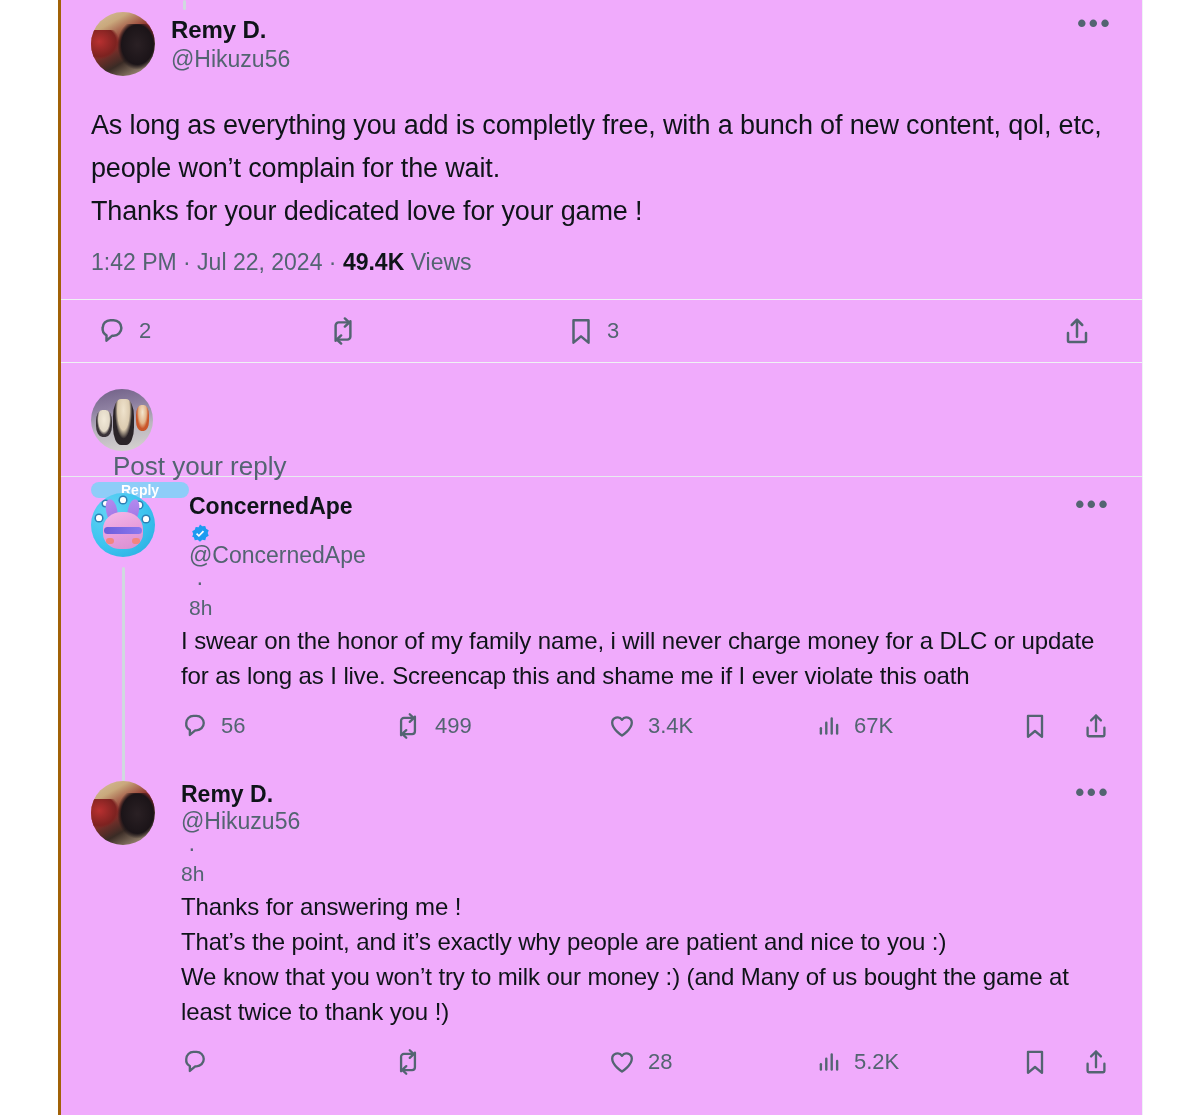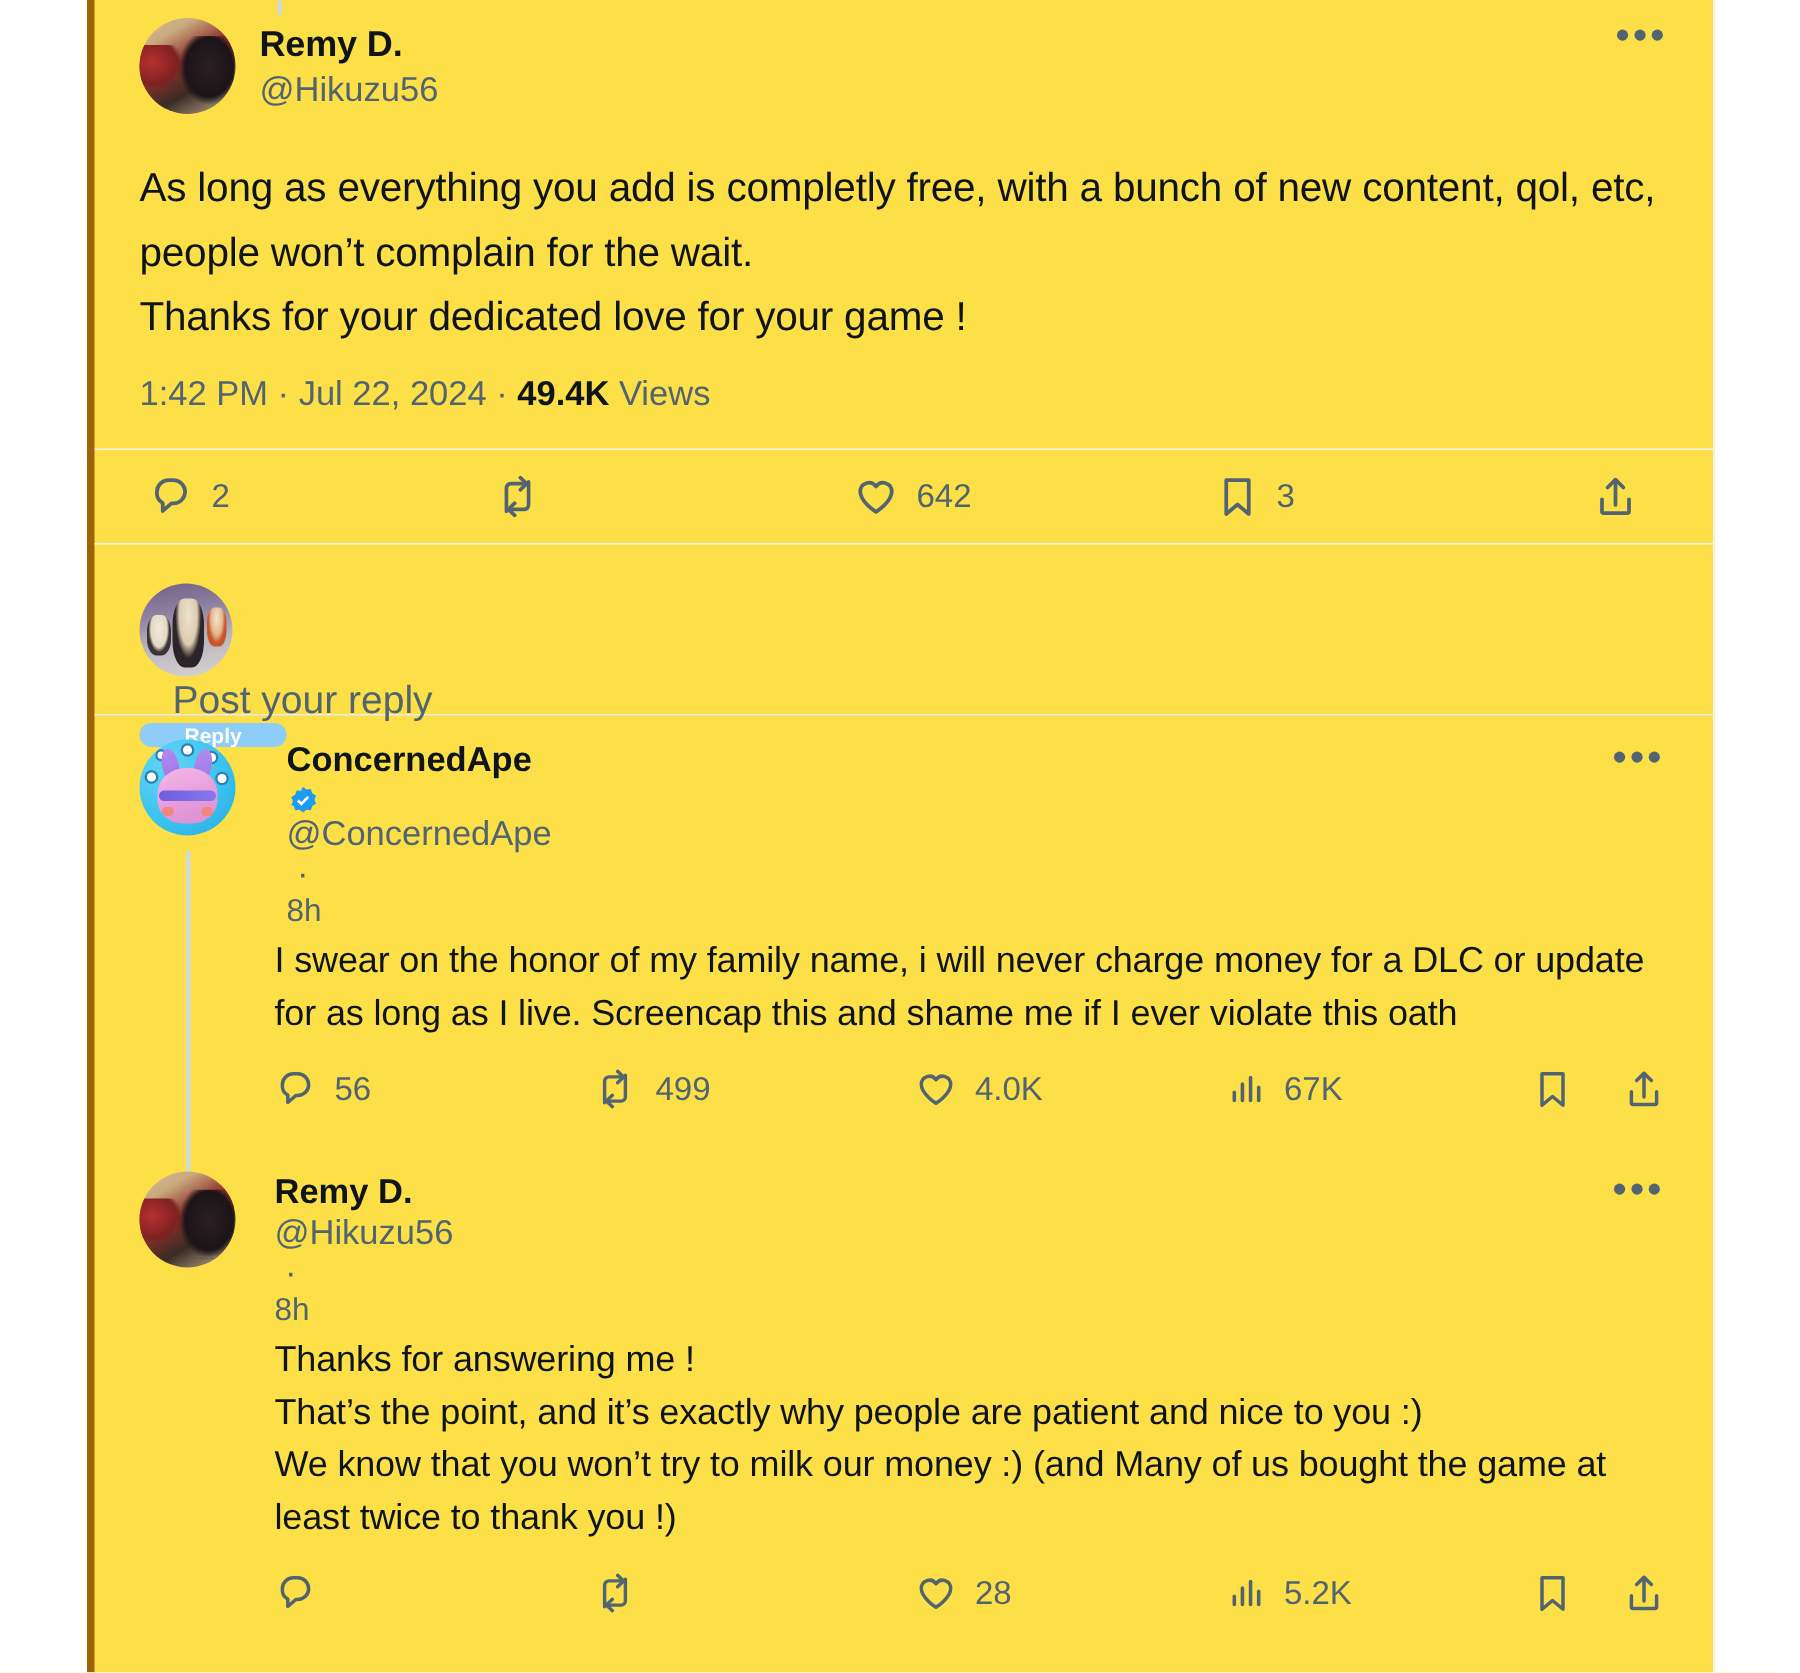--- a/index.html
+++ b/index.html
@@ -8,23 +8,23 @@
     background: #ffffff;
     font-family: "Liberation Sans", sans-serif;
     -webkit-font-smoothing: antialiased;
   }
   .page { position: relative; width: 1200px; height: 1115px; background:#fff; overflow:hidden; }
 
   
   .column {
     position: absolute; left: 58px; top: 0;
     width: 1085px; height: 1115px;
-    border-left: 5px solid #a16207;
+    border-left: 3px solid #a16207;
     border-right: 1px solid #eff3f4;
-    background: #fde047;
+    background: #f0abfc;
   }
 
   .divider { height: 1px; background: #eff3f4; width: 100%; }
   .divider.thick { height: 1px; background: #e8ecef; }
 
   
   .main-tweet { padding: 0 30px 0 30px; }
 
   .mt-head { display: flex; align-items: flex-start; padding-top: 12px; position: relative; }
   .avatar {
@@ -248,28 +248,20 @@
             <svg width="32" height="30" viewBox="0 0 26 24">
               <path class="ic" d="M7 20V7.5A2.5 2.5 0 0 1 9.5 5H18" stroke-linecap="round" stroke-linejoin="round"></path>
               <path class="ic" d="M14.5 1.8 18 5.1l-3.5 3.3" stroke-linecap="round" stroke-linejoin="round"></path>
               <path class="ic" d="M19 4v12.5a2.5 2.5 0 0 1-2.5 2.5H8" stroke-linecap="round" stroke-linejoin="round"></path>
               <path class="ic" d="M11.5 22.2 8 18.9l3.5-3.3" stroke-linecap="round" stroke-linejoin="round"></path>
             </svg>
           </span>
           <span class="cnt"></span>
         </div>
 
-        <div class="act am-3">
-          <span>
-            <svg width="30" height="30" viewBox="0 0 24 24">
-                <path class="ic" d="M12 20.2S3.6 14.9 3.6 9.3a4.6 4.6 0 0 1 8.4-2.6 4.6 4.6 0 0 1 8.4 2.6c0 5.6-8.4 10.9-8.4 10.9z" stroke-linejoin="round"></path>
-              </svg>
-          </span>
-          <span class="cnt">642</span>
-        </div>
 
         <div class="act am-4">
           <span>
             <svg width="28" height="30" viewBox="0 0 22 24">
                 <path class="ic" d="M5 3.3h12v18l-6-5-6 5z" stroke-linejoin="round"></path>
               </svg>
           </span>
           <span class="cnt">3</span>
         </div>
 
@@ -355,21 +347,21 @@
             </span>
             <span class="cnt">499</span>
           </div>
 
           <div class="act ar-3">
             <span>
               <svg width="28" height="28" viewBox="0 0 24 24">
                   <path class="ic" d="M12 20.2S3.6 14.9 3.6 9.3a4.6 4.6 0 0 1 8.4-2.6 4.6 4.6 0 0 1 8.4 2.6c0 5.6-8.4 10.9-8.4 10.9z" stroke-linejoin="round"></path>
                 </svg>
             </span>
-            <span class="cnt">4.0K</span>
+            <span class="cnt">3.4K</span>
           </div>
 
           <div class="act ar-4">
             <span>
               <svg width="26" height="26" viewBox="0 0 24 24">
                 <g stroke="#536471" stroke-width="2.2" stroke-linecap="round">
                   <line x1="4.5" y1="14" x2="4.5" y2="19"></line>
                   <line x1="9.5" y1="9" x2="9.5" y2="19"></line>
                   <line x1="14.5" y1="5" x2="14.5" y2="19"></line>
                   <line x1="19.5" y1="11" x2="19.5" y2="19"></line>

